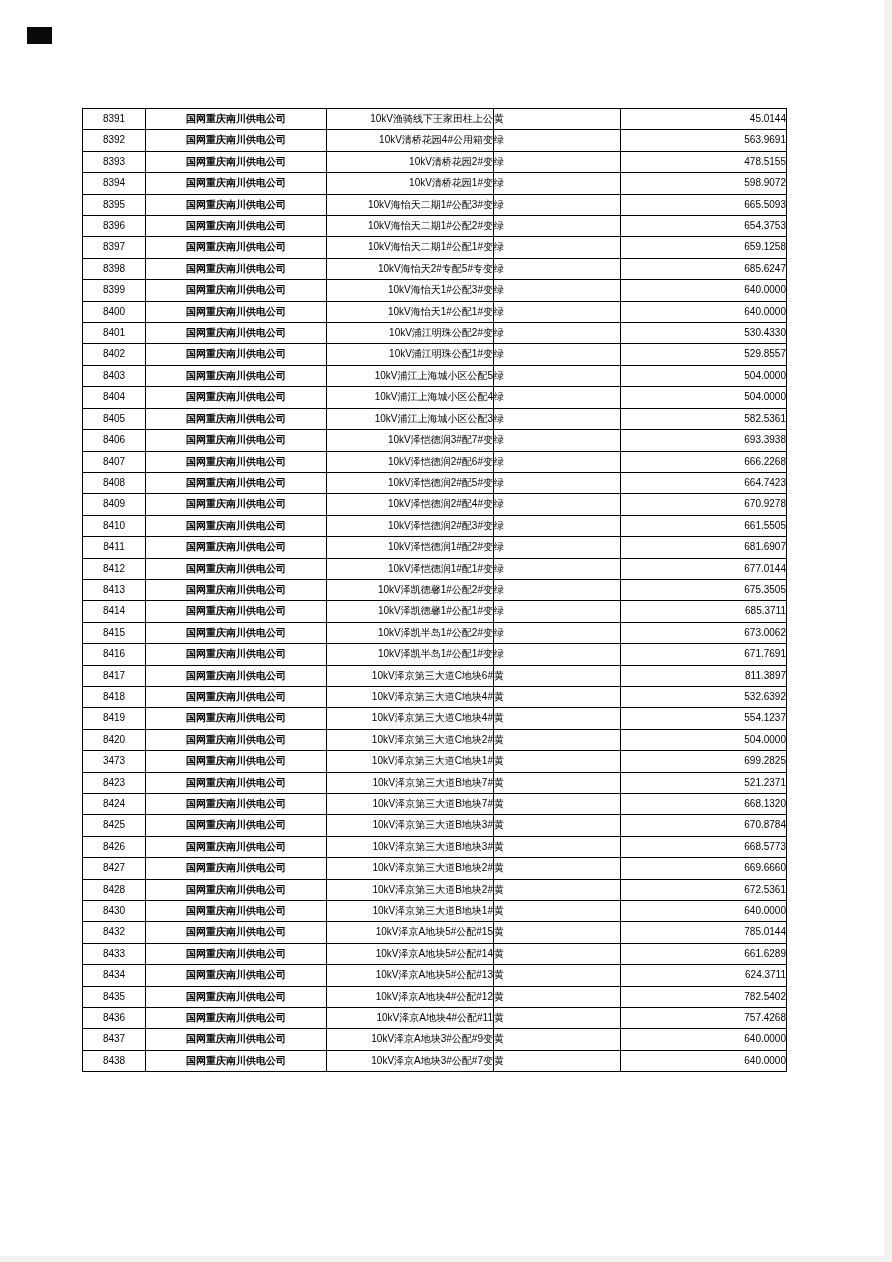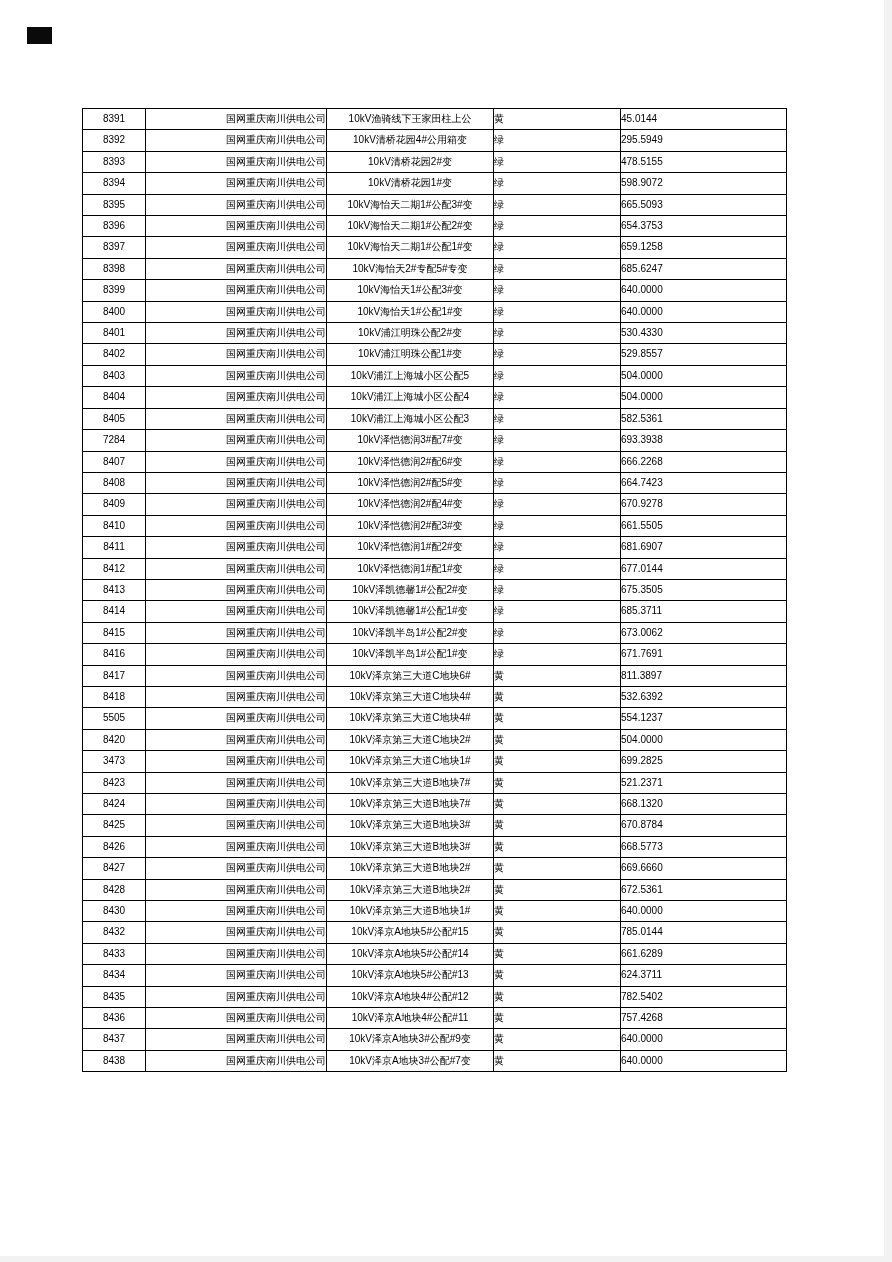--- a/index.html
+++ b/index.html
@@ -51,24 +51,24 @@
   table.data-table td {
     border: 1px solid #000000;
     height: 20.4px;
     line-height: 20.4px;
     padding: 0;
     white-space: nowrap;
     overflow: hidden;
     vertical-align: middle;
   }
   td.col-id      { text-align: center; }
-  td.col-company { text-align: right; padding-left: 3px; }
-  td.col-station { text-align: center; padding-left: 2px; }
+  td.col-company { text-align: center; padding-left: 3px; font-weight: bold; }
+  td.col-station { text-align: right; padding-left: 2px; }
   td.col-status  { text-align: left; padding-left: 2px; }
-  td.col-value   { text-align: left; padding-right: 48px; }
+  td.col-value   { text-align: right; padding-right: 48px; }
 </style>
 </head>
 <body>
 
 <div class="corner-marker"></div>
 <div class="edge-shade-right"></div>
 <div class="edge-shade-bottom"></div>
 
 <table class="data-table">
   <colgroup>
@@ -84,21 +84,21 @@
         <td class="col-company">国网重庆南川供电公司</td>
         <td class="col-station">10kV渔骑线下王家田柱上公</td>
         <td class="col-status">黄</td>
         <td class="col-value">45.0144</td>
       </tr>
       <tr>
         <td class="col-id">8392</td>
         <td class="col-company">国网重庆南川供电公司</td>
         <td class="col-station">10kV清桥花园4#公用箱变</td>
         <td class="col-status">绿</td>
-        <td class="col-value">295.5949</td>
+        <td class="col-value">563.9691</td>
       </tr>
       <tr>
         <td class="col-id">8393</td>
         <td class="col-company">国网重庆南川供电公司</td>
         <td class="col-station">10kV清桥花园2#变</td>
         <td class="col-status">绿</td>
         <td class="col-value">478.5155</td>
       </tr>
       <tr>
         <td class="col-id">8394</td>
@@ -178,21 +178,21 @@
         <td class="col-value">504.0000</td>
       </tr>
       <tr>
         <td class="col-id">8405</td>
         <td class="col-company">国网重庆南川供电公司</td>
         <td class="col-station">10kV浦江上海城小区公配3</td>
         <td class="col-status">绿</td>
         <td class="col-value">582.5361</td>
       </tr>
       <tr>
-        <td class="col-id">7284</td>
+        <td class="col-id">8406</td>
         <td class="col-company">国网重庆南川供电公司</td>
         <td class="col-station">10kV泽恺德润3#配7#变</td>
         <td class="col-status">绿</td>
         <td class="col-value">693.3938</td>
       </tr>
       <tr>
         <td class="col-id">8407</td>
         <td class="col-company">国网重庆南川供电公司</td>
         <td class="col-station">10kV泽恺德润2#配6#变</td>
         <td class="col-status">绿</td>
@@ -269,21 +269,21 @@
         <td class="col-value">811.3897</td>
       </tr>
       <tr>
         <td class="col-id">8418</td>
         <td class="col-company">国网重庆南川供电公司</td>
         <td class="col-station">10kV泽京第三大道C地块4#</td>
         <td class="col-status">黄</td>
         <td class="col-value">532.6392</td>
       </tr>
       <tr>
-        <td class="col-id">5505</td>
+        <td class="col-id">8419</td>
         <td class="col-company">国网重庆南川供电公司</td>
         <td class="col-station">10kV泽京第三大道C地块4#</td>
         <td class="col-status">黄</td>
         <td class="col-value">554.1237</td>
       </tr>
       <tr>
         <td class="col-id">8420</td>
         <td class="col-company">国网重庆南川供电公司</td>
         <td class="col-station">10kV泽京第三大道C地块2#</td>
         <td class="col-status">黄</td>

